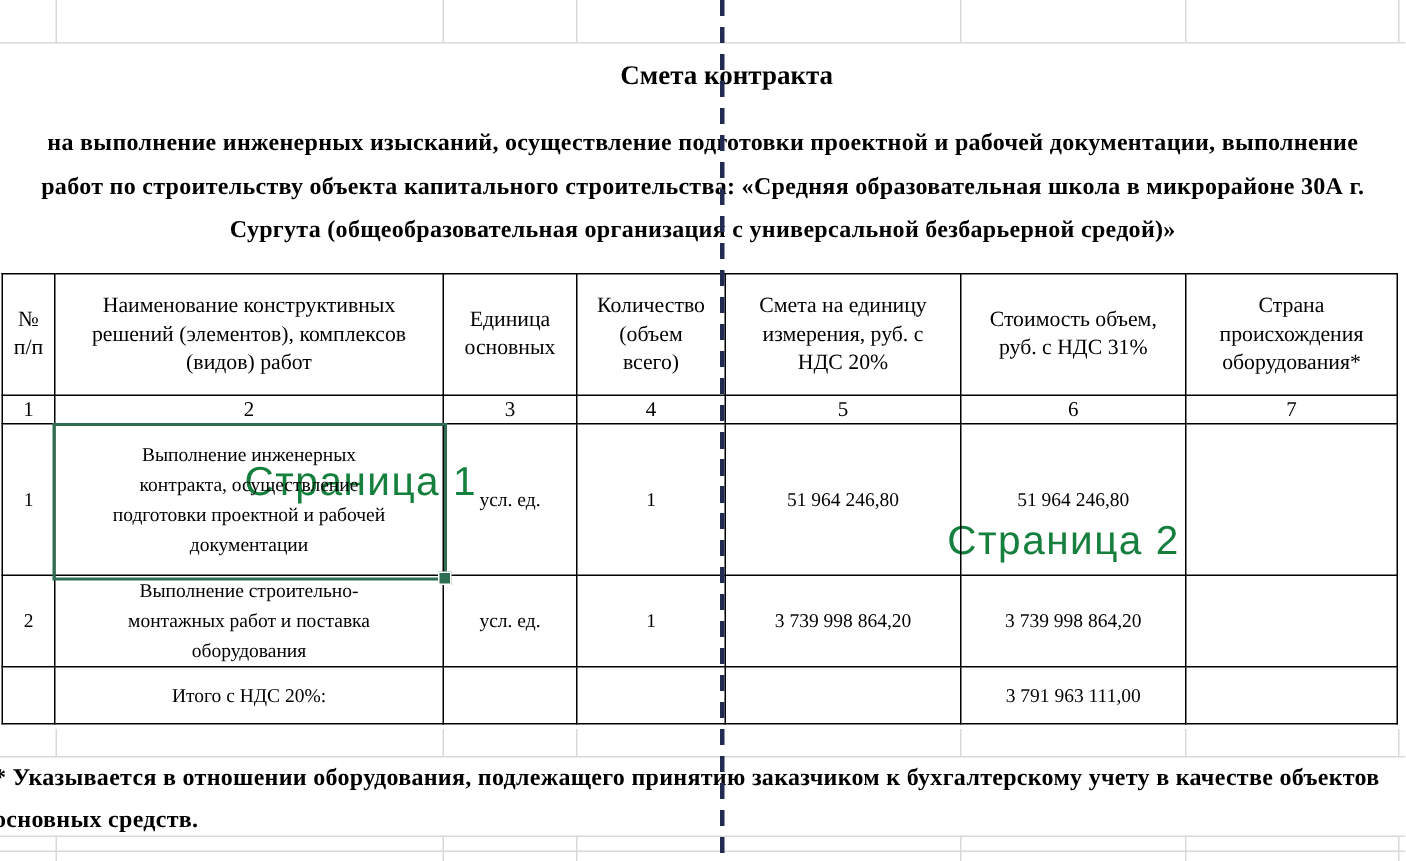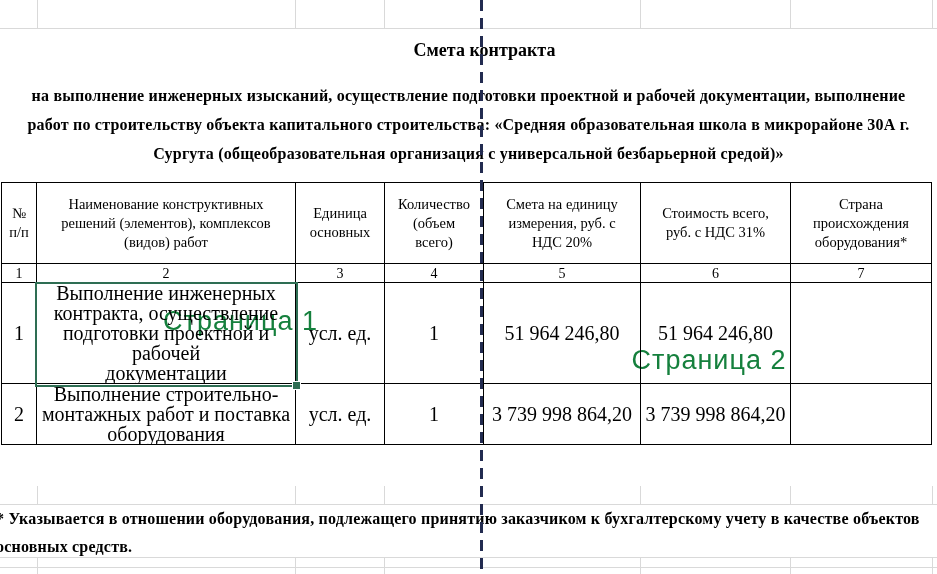--- a/index.html
+++ b/index.html
@@ -36,21 +36,21 @@
   }
   .footnote div{line-height:28px;white-space:nowrap;}
 
   
   table.sheet{
     position:absolute;left:1px;top:182px;width:930px;z-index:3;
     border-collapse:collapse;table-layout:fixed;
   }
   table.sheet td{
     border:1px solid #000;text-align:center;vertical-align:middle;
-    font-size:20px;line-height:20px;padding:0 3px;overflow:hidden;
+    font-size:13px;line-height:20px;padding:0 3px;overflow:hidden;
     background:transparent;
   }
   tr.hdr td{height:80px;font-size:14.5px;line-height:19px;}
   tr.nums td{height:18px;font-size:14px;line-height:15px;}
   tr.r1 td{height:100px;}
   tr.r2 td{height:59px;}
   tr.tot td{height:37px;}
   td.name{text-align:left;padding:0 4px 0 5px;}
 
   
@@ -140,21 +140,21 @@
           <div>Количество</div>
           <div>(объем</div>
           <div>всего)</div>
         </td>
     <td>
           <div>Смета на единицу</div>
           <div>измерения, руб. с</div>
           <div>НДС 20%</div>
         </td>
     <td>
-          <div>Стоимость всего,</div>
+          <div>Стоимость объем,</div>
           <div>руб. с НДС 31%</div>
         </td>
     <td>
           <div>Страна</div>
           <div>происхождения</div>
           <div>оборудования*</div>
         </td>
   </tr>
   <tr class="nums">
     <td>1</td>
@@ -185,20 +185,29 @@
           <div>Выполнение строительно-</div>
           <div>монтажных работ и поставка</div>
           <div>оборудования</div>
         </td>
     <td>усл. ед.</td>
     <td>1</td>
     <td>3 739 998 864,20</td>
     <td>3 739 998 864,20</td>
     <td></td>
   </tr>
+  <tr class="tot">
+    <td></td>
+    <td class="name">Итого с НДС 20%:</td>
+    <td></td>
+    <td></td>
+    <td></td>
+    <td>3 791 963 111,00</td>
+    <td></td>
+  </tr>
 </tbody>
   </table>
 
 <div class="selection">
   <div class="fill-handle"></div>
 </div>
 
 <div class="footnote">
     <div>* Указывается в отношении оборудования, подлежащего принятию заказчиком к бухгалтерскому учету в качестве объектов</div>
     <div>основных средств.</div>

